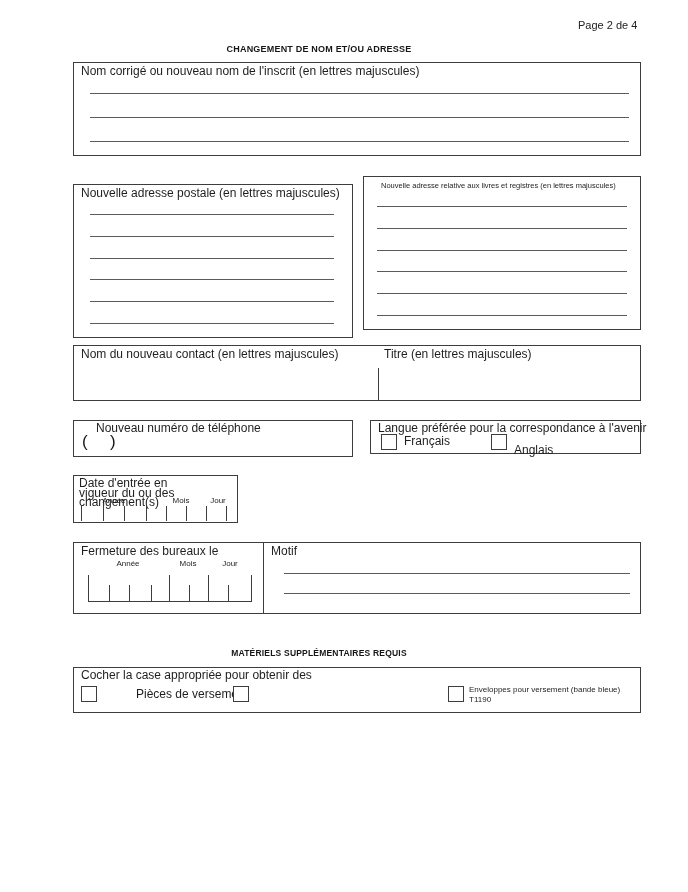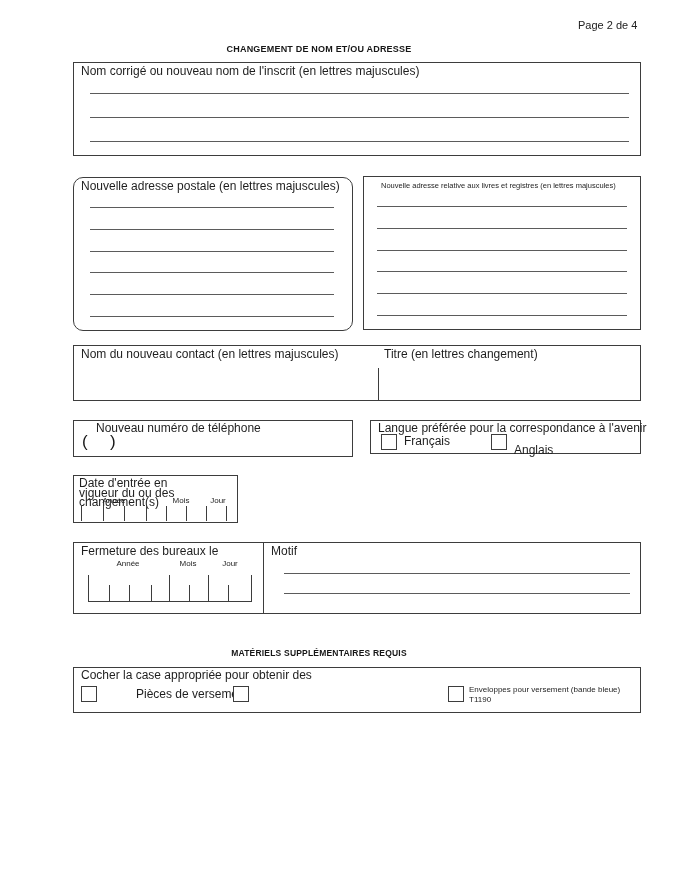--- a/index.html
+++ b/index.html
@@ -38,21 +38,21 @@
 
   <div class="box" style="left:73px;top:62px;width:566px;height:92px;">
     <div class="lbl" style="left:7px;top:4px;">Nom corrigé ou nouveau nom de l'inscrit (en lettres majuscules)</div>
     <div class="wlines" style="left:16px;right:11px;top:30px;bottom:13px;">
       <div class="wline"></div>
     <div class="wline"></div>
         <div class="wline"></div>
       </div>
   </div>
 
-  <div class="box" style="left:73px;top:177px;width:278px;height:152px;border-radius:10px;">
+  <div class="box" style="left:73px;top:184px;width:278px;height:152px;">
     <div class="lbl" style="left:7px;top:4px;">Nouvelle adresse postale (en lettres majuscules)</div>
     <div class="wlines" style="left:16px;right:18px;top:29px;bottom:13px;">
       <div class="wline"></div>
     <div class="wline"></div>
         <div class="wline"></div>
         <div class="wline"></div>
         <div class="wline"></div>
         <div class="wline"></div>
       </div>
   </div>
@@ -64,21 +64,21 @@
     <div class="wline"></div>
         <div class="wline"></div>
         <div class="wline"></div>
         <div class="wline"></div>
         <div class="wline"></div>
       </div>
   </div>
 
   <div class="box" style="left:73px;top:345px;width:566px;height:54px;">
     <div class="lbl" style="left:7px;top:4px;">Nom du nouveau contact (en lettres majuscules)</div>
-    <div class="lbl" style="left:310px;top:4px;">Titre (en lettres changement)</div>
+    <div class="lbl" style="left:310px;top:4px;">Titre (en lettres majuscules)</div>
     <div class="divider-v" style="left:304px;top:22px;bottom:0;"></div>
     <div class="abs" style="left:2px;top:20px;width:300px;height:32px;"></div>
     <div class="abs" style="left:306px;top:20px;right:2px;height:32px;"></div>
   </div>
 
   <div class="box" style="left:73px;top:420px;width:278px;height:35px;">
     <div class="lbl" style="left:22px;top:3px;">Nouveau numéro de téléphone</div>
     <div class="abs" style="left:6px;top:11px;width:260px;height:22px;">
       <span class="parens" style="left:2px;top:0;">(</span>
       <span class="parens" style="left:30px;top:0;">)</span>

